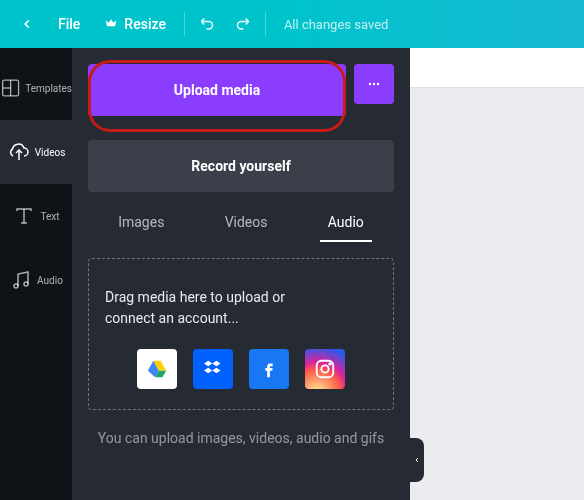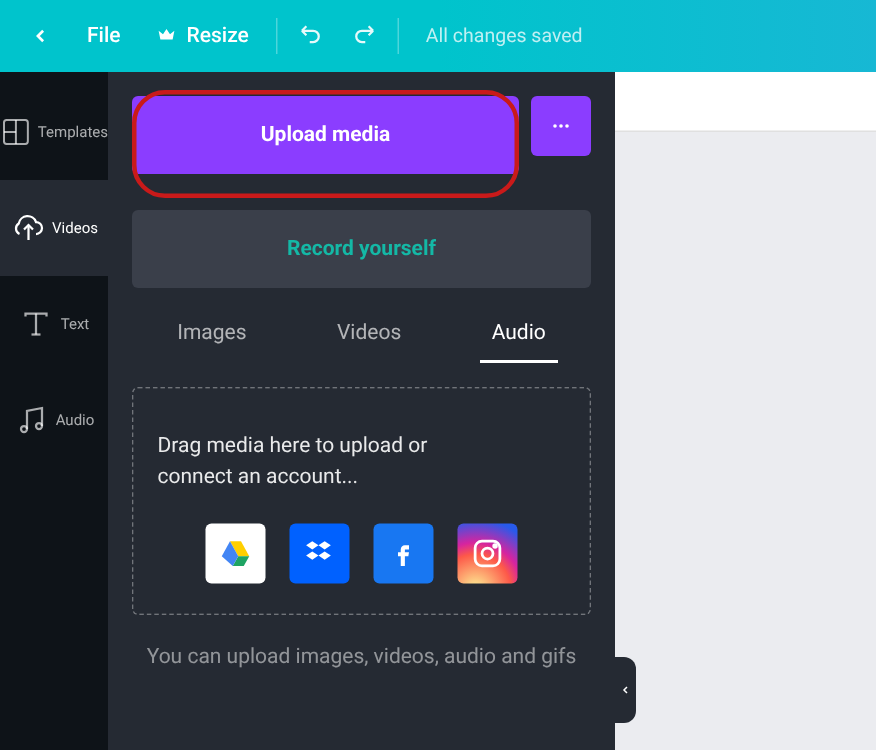--- a/index.html
+++ b/index.html
@@ -12,21 +12,21 @@
 .main{display:flex;height:calc(100% - 48px)}
 .leftbar{width:72px;background:#0e1318;display:flex;flex-direction:column;align-items:center;padding-top:8px}
 .leftbar .lb-item{width:100%;height:64px;display:flex;flex-direction:row;align-items:center;justify-content:center;gap:4px;color:rgba(255,255,255,0.65);font-size:10px;cursor:pointer}
 .leftbar .lb-item.active{background:#252a33;color:#fff}
 .leftbar .lb-item svg{width:24px;height:24px}
 .panel{width:338px;background:#252a33;padding:16px;color:#fff;position:relative}
 .btn{width:100%;height:52px;border:none;border-radius:4px;font-size:14px;font-weight:700;cursor:pointer;display:flex;align-items:center;justify-content:center;margin-bottom:12px}
 .btn-row{display:flex;gap:8px;margin-bottom:12px;position:relative}
 .btn-primary{background:#8b3dff;color:#fff;flex:1;position:relative}
 .btn-more{width:40px;height:40px;background:#8b3dff;border:none;border-radius:4px;color:#fff;cursor:pointer;display:flex;align-items:center;justify-content:center}
-.btn-secondary{background:#3a3f4a;color:#14b8a6}
+.btn-secondary{background:#3a3f4a;color:#ffffff}
 .highlight-ring{position:absolute;left:0;right:48px;top:-4px;bottom:-4px;border:3px solid #c91a1a;border-radius:22px/22px;pointer-events:none}
 .tabs{display:flex;justify-content:space-around;margin-top:8px;margin-bottom:16px}
 .tab{padding:10px 8px;color:rgba(255,255,255,0.65);font-size:14px;font-weight:400;cursor:pointer;border-bottom:2px solid transparent}
 .tab.active{color:#fff;border-bottom:2px solid #fff}
 .dropzone{border:1px dashed rgba(255,255,255,0.35);border-radius:4px;padding:28px 16px 20px;text-align:left;color:rgba(255,255,255,0.9);font-size:14px;line-height:1.5}
 .dropzone p{margin-bottom:20px}
 .svc-row{display:flex;justify-content:center;gap:16px}
 .svc{width:40px;height:40px;border-radius:4px;display:flex;align-items:center;justify-content:center;cursor:pointer}
 .svc-drive{background:#fff}
 .svc-dropbox{background:#0061ff}

